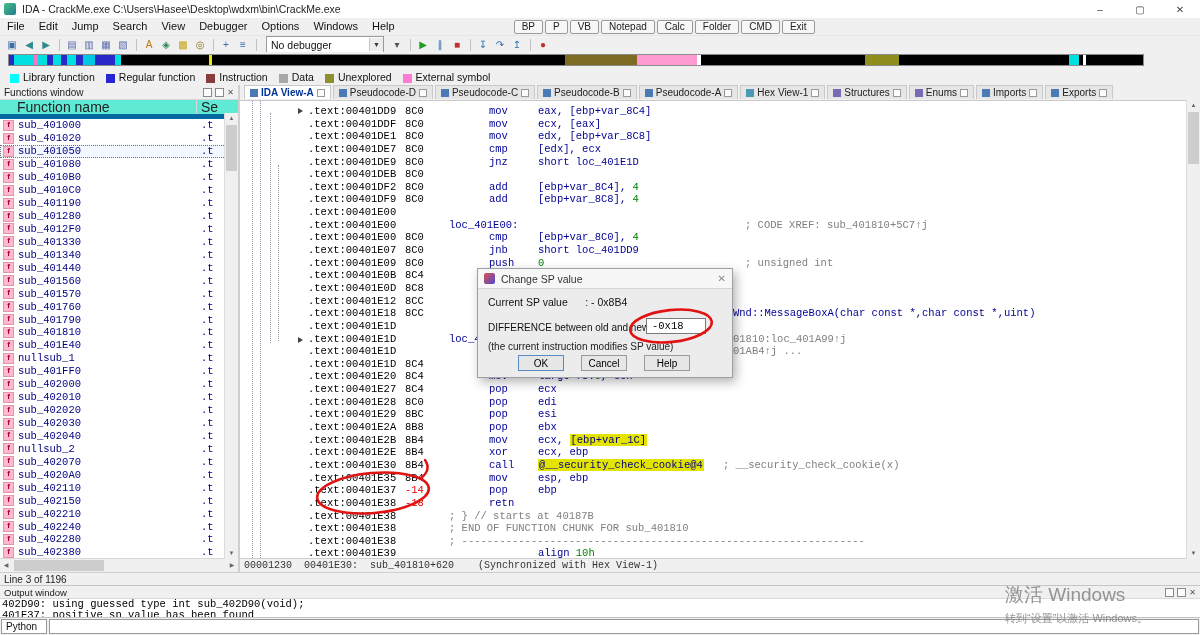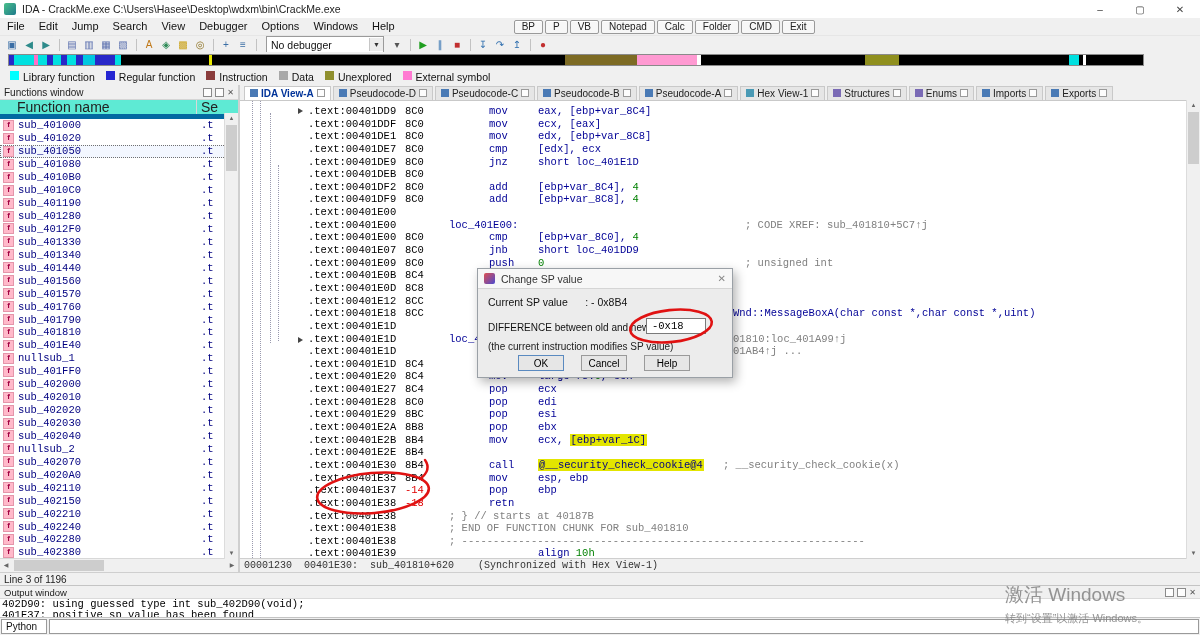--- a/index.html
+++ b/index.html
@@ -22,21 +22,21 @@
   .ticon{width:16px;height:15px;display:flex;align-items:center;justify-content:center;font-size:10px;margin-right:1px}
   .tsep{width:1px;height:12px;background:#c2c2c2;margin:0 4px}
   .combo{width:112px;height:15px;border:1px solid #9a9a9a;background:#fff;font-size:10.5px;display:flex;align-items:center;padding-left:4px;margin:0 5px}
   .combo-arrow{margin-left:auto;width:13px;height:13px;background:#ececec;border-left:1px solid #c6c6c6;font-size:7px;display:flex;align-items:center;justify-content:center;color:#333}
   
   .navrow{position:absolute;top:52px;left:0;right:0;height:16px;background:#f0f0f0}
   #navband{position:absolute;top:2px;left:8px;width:1134px;height:10px;background:#000;border:1px solid #8a8a8a}
   .nseg{position:absolute;top:0;bottom:0}
   
   #legend{position:absolute;top:68px;left:0;right:0;height:17px;display:flex;align-items:center;gap:11px;padding-left:10px;border-bottom:1px solid #cfcfcf;background:#f0f0f0;font-size:10.5px}
-  .lg{display:flex;align-items:flex-start;gap:4px}
+  .lg{display:flex;align-items:flex-end;gap:4px}
   .lg i{width:9px;height:9px;display:inline-block}
   
   .main{position:absolute;top:85px;left:0;height:487px;right:0;display:flex}
   
   .fpanel{width:238px;background:#fff;border-right:2px solid #cfcfcf;display:flex;flex-direction:column;position:relative}
   .panel-title{height:14px;background:#f0f0f0;border-bottom:1px solid #d5d5d5;display:flex;align-items:center;font-size:10px;padding:0 4px;color:#222}
   .pticons{margin-left:auto;display:flex;gap:3px;align-items:center}
   .pbox{width:7px;height:7px;border:1px solid #8a8a8a;background:#fdfdfd}
   .px{font-size:8px;color:#555;line-height:7px}
   .colhead{height:14px;display:flex;font-size:14px;background:#5eead4;border-bottom:5px solid #0369a1;color:#222}
@@ -50,21 +50,21 @@
   .fname{flex:1;white-space:nowrap;overflow:hidden}
   .fseg{width:24px;padding-left:6px}
   .fvscroll{position:absolute;right:0;top:28px;bottom:13px;width:13px;background:#f0f0f0;border-left:1px solid #dcdcdc}
   .vthumb{position:absolute;left:1px;right:1px;background:#cdcdcd}
   .sarrow{position:absolute;left:0;right:0;height:11px;font-size:6px;color:#666;text-align:center;line-height:11px;background:#f0f0f0}
   .fhscroll{height:13px;background:#f0f0f0;border-top:1px solid #d8d8d8;position:relative}
   .harrow{position:absolute;top:0;bottom:0;width:12px;font-size:6px;color:#666;text-align:center;line-height:12px}
   .hthumb{position:absolute;top:1px;bottom:1px;left:14px;width:90px;background:#cdcdcd}
   
   .dpanel{flex:1;display:flex;flex-direction:column;background:#fff;position:relative;min-width:0}
-  #tabs{height:15px;background:#f0f0f0;display:flex;align-items:center;font-size:10px;border-bottom:1px solid #c9c9c9;padding-left:2px}
+  #tabs{height:15px;background:#f0f0f0;display:flex;align-items:flex-start;font-size:10px;border-bottom:1px solid #c9c9c9;padding-left:2px}
   .tab{display:flex;align-items:center;gap:3px;padding:0 5px;border:1px solid #c9c9c9;border-bottom:none;margin-left:2px;background:#e6e6e6;height:13px;white-space:nowrap;color:#222}
   .tab.active{background:#fff;color:#003399;font-weight:bold}
   .ticn{width:8px;height:8px;display:inline-block}
   .tbox{width:6px;height:6px;border:1px solid #9a9a9a;background:#fdfdfd;display:inline-block}
   .listing{flex:1;position:relative;overflow:hidden;font-family:"Liberation Mono",monospace;font-size:10.5px;line-height:12.65px;padding:4px 0 0 68px}
   .dr{height:12.65px;display:flex;white-space:pre}
   .da{width:97px;color:#000}
   .ds{width:36px;color:#000}
   .ds.neg{color:#e00000}
   .drest{flex:1;position:relative;color:#000096}
@@ -520,21 +520,21 @@
           <div class="dr"><span class="da">.text:00401E1D</span><span class="ds"></span><span class="drest"></span></div>
           <div class="dr"><span class="da">.text:00401E1D</span><span class="ds"></span><span class="drest"><span class="dlbl">loc_401E1D:</span><span class="dcmt dabs" style="left: 292px;">01810:loc_401A99↑j</span></span></div>
           <div class="dr"><span class="da">.text:00401E1D</span><span class="ds"></span><span class="drest"><span class="dcmt dabs" style="left: 292px;">01AB4↑j ...</span></span></div>
           <div class="dr"><span class="da">.text:00401E1D</span><span class="ds">8C4</span><span class="drest"></span></div>
           <div class="dr"><span class="da">.text:00401E20</span><span class="ds">8C4</span><span class="drest"><span class="dmn">mov</span><span class="dop">large fs:</span><span class="dnum">0</span><span class="dop">, ecx</span></span></div>
           <div class="dr"><span class="da">.text:00401E27</span><span class="ds">8C4</span><span class="drest"><span class="dmn">pop</span><span class="dop">ecx</span></span></div>
           <div class="dr"><span class="da">.text:00401E28</span><span class="ds">8C0</span><span class="drest"><span class="dmn">pop</span><span class="dop">edi</span></span></div>
           <div class="dr"><span class="da">.text:00401E29</span><span class="ds">8BC</span><span class="drest"><span class="dmn">pop</span><span class="dop">esi</span></span></div>
           <div class="dr"><span class="da">.text:00401E2A</span><span class="ds">8B8</span><span class="drest"><span class="dmn">pop</span><span class="dop">ebx</span></span></div>
           <div class="dr"><span class="da">.text:00401E2B</span><span class="ds">8B4</span><span class="drest"><span class="dmn">mov</span><span class="dop">ecx, </span><span class="dhl">[ebp+var_1C]</span></span></div>
-          <div class="dr"><span class="da">.text:00401E2E</span><span class="ds">8B4</span></div>
+          <div class="dr"><span class="da">.text:00401E2E</span><span class="ds">8B4</span><span class="drest"><span class="dmn">xor</span><span class="dop">ecx, ebp</span></span></div>
           <div class="dr"><span class="da">.text:00401E30</span><span class="ds">8B4</span><span class="drest"><span class="dmn">call</span><span class="dhl">@__security_check_cookie@4</span><span class="dcmt dabs" style="left: 282px;">; __security_check_cookie(x)</span></span></div>
           <div class="dr"><span class="da">.text:00401E35</span><span class="ds">8B4</span><span class="drest"><span class="dmn">mov</span><span class="dop">esp, ebp</span></span></div>
           <div class="dr"><span class="da">.text:00401E37</span><span class="ds neg">-14</span><span class="drest"><span class="dmn">pop</span><span class="dop">ebp</span></span></div>
           <div class="dr"><span class="da">.text:00401E38</span><span class="ds neg">-18</span><span class="drest"><span class="dmn">retn</span></span></div>
           <div class="dr"><span class="da">.text:00401E38</span><span class="ds"></span><span class="drest"><span class="dcmt dpad">; } // starts at 40187B</span></span></div>
           <div class="dr"><span class="da">.text:00401E38</span><span class="ds"></span><span class="drest"><span class="dcmt dpad">; END OF FUNCTION CHUNK FOR sub_401810</span></span></div>
           <div class="dr"><span class="da">.text:00401E38</span><span class="ds"></span><span class="drest"><span class="dcmt dpad">; ----------------------------------------------------------------</span></span></div>
           <div class="dr"><span class="da">.text:00401E39</span><span class="ds"></span><span class="drest"><span class="dmn"></span><span class="dop">align </span><span class="dnum">10h</span></span></div>
         </div>
     </div>

